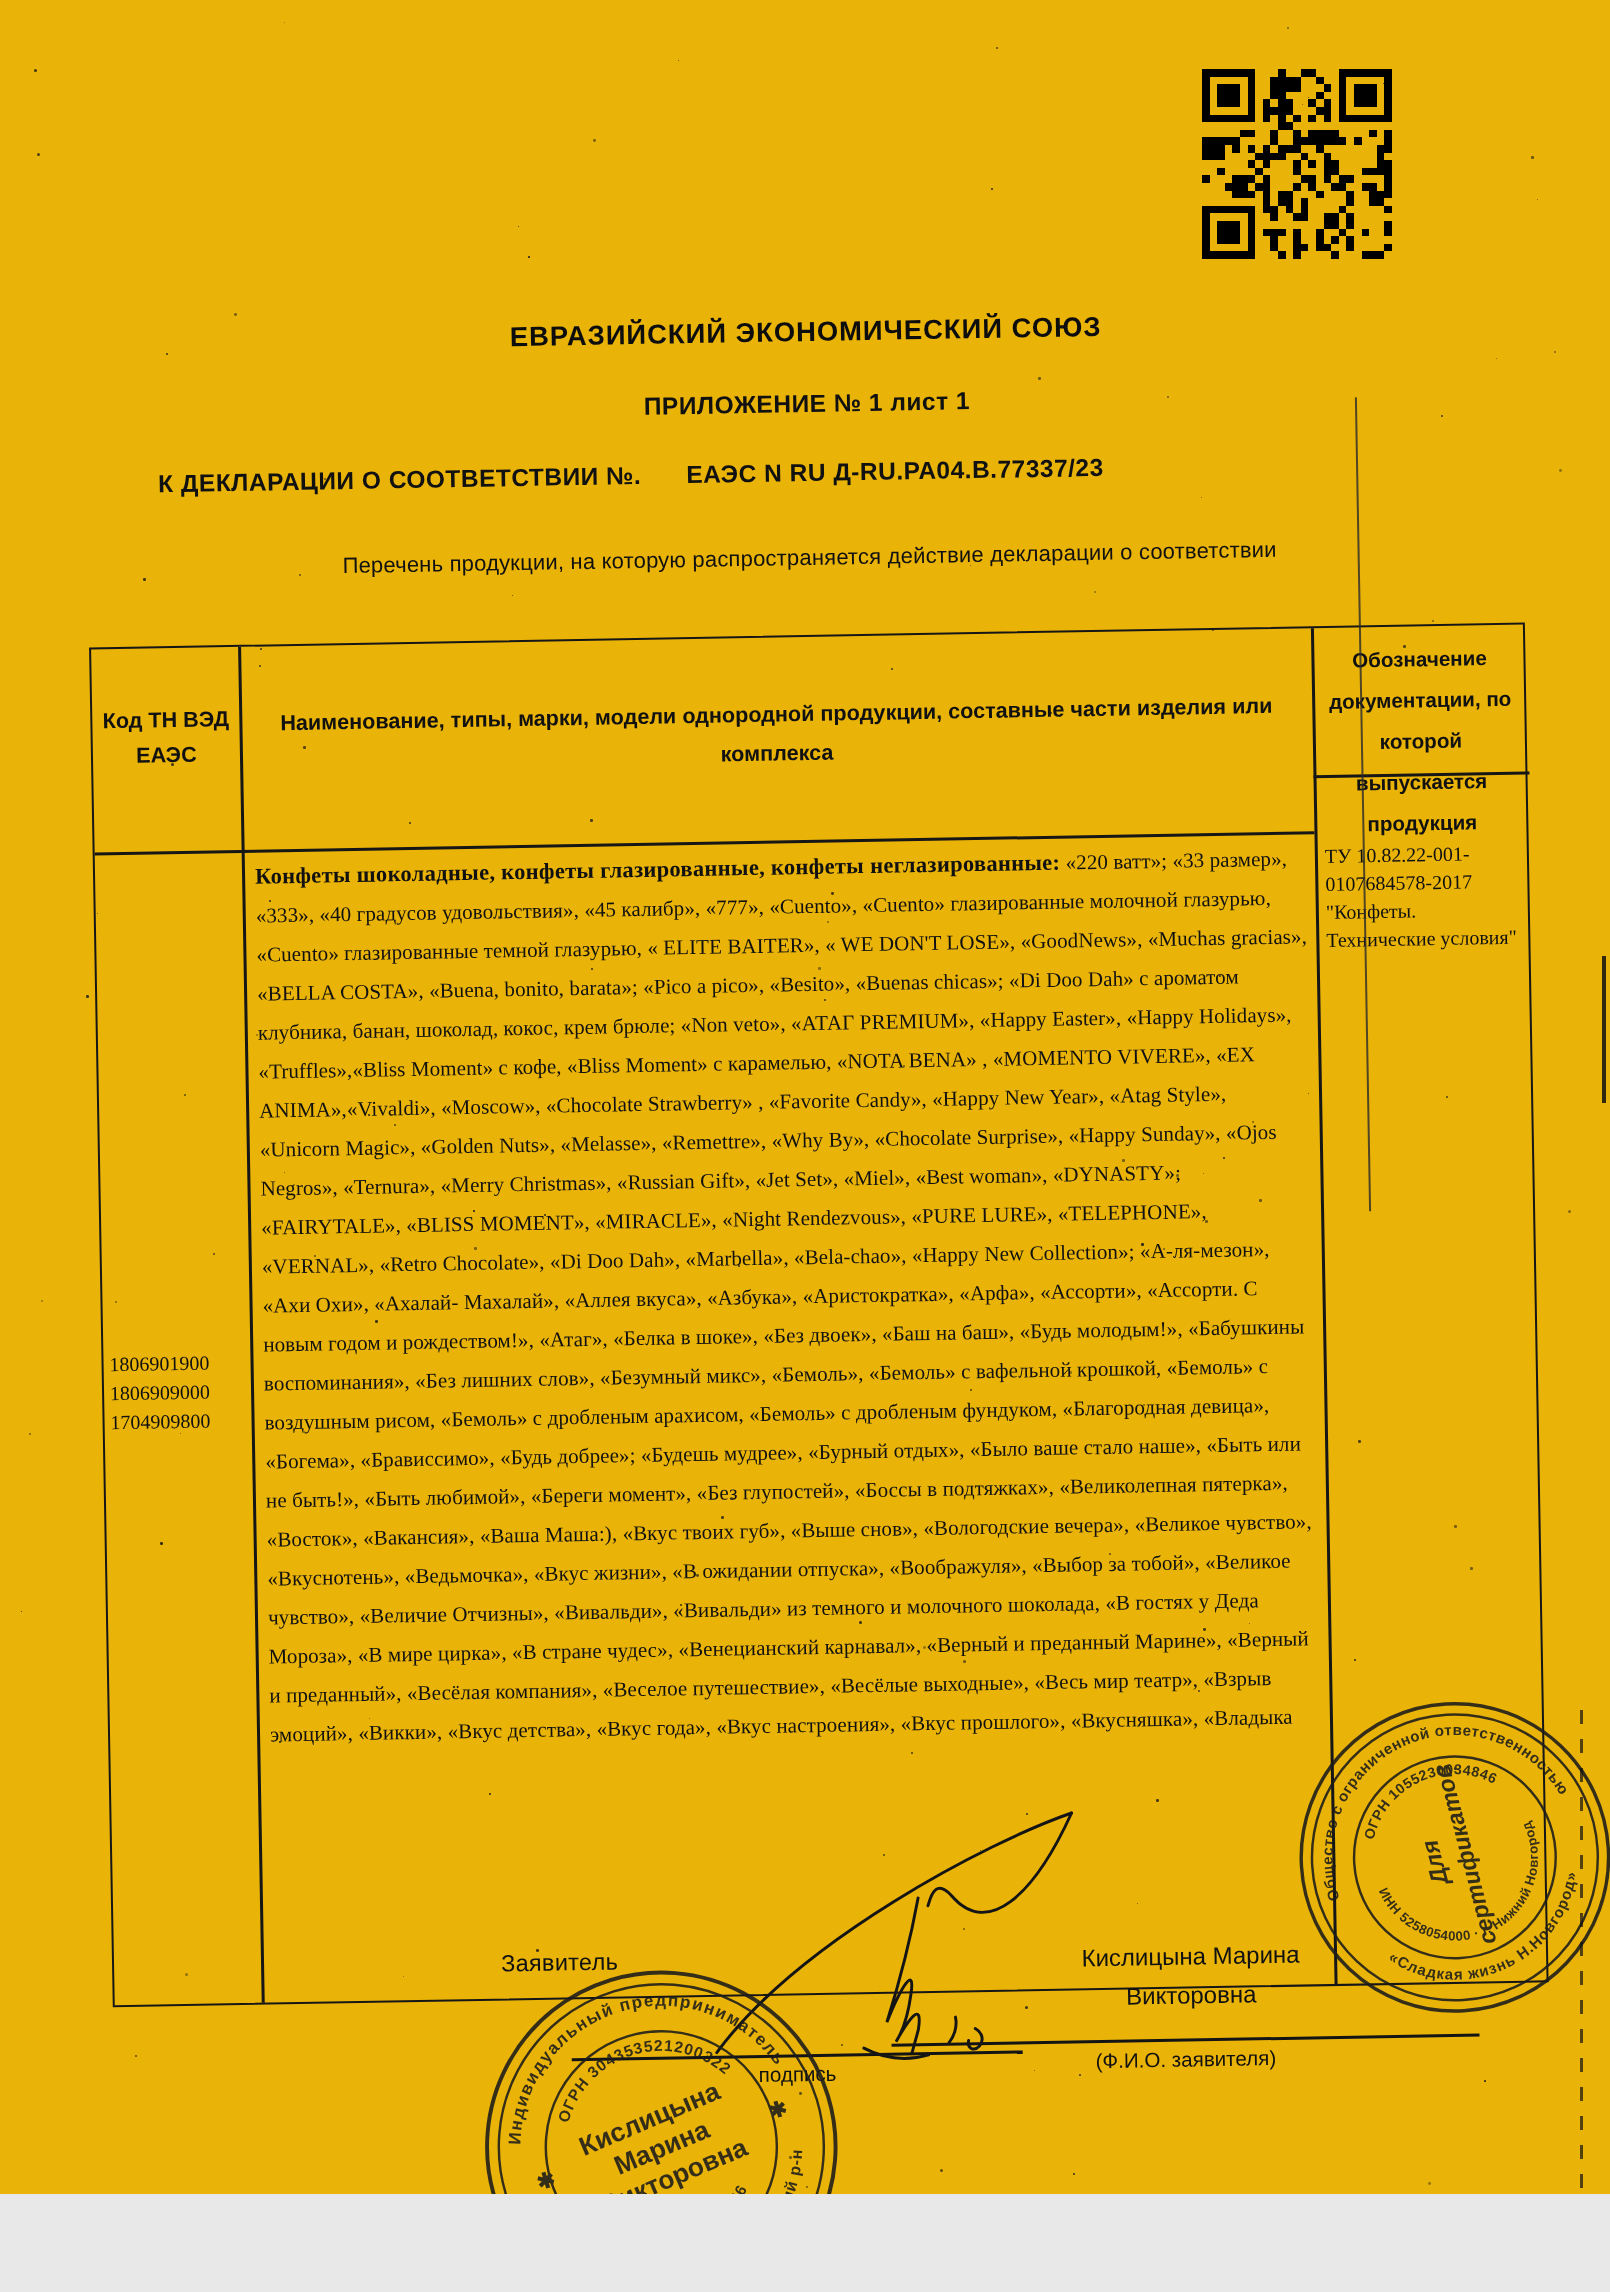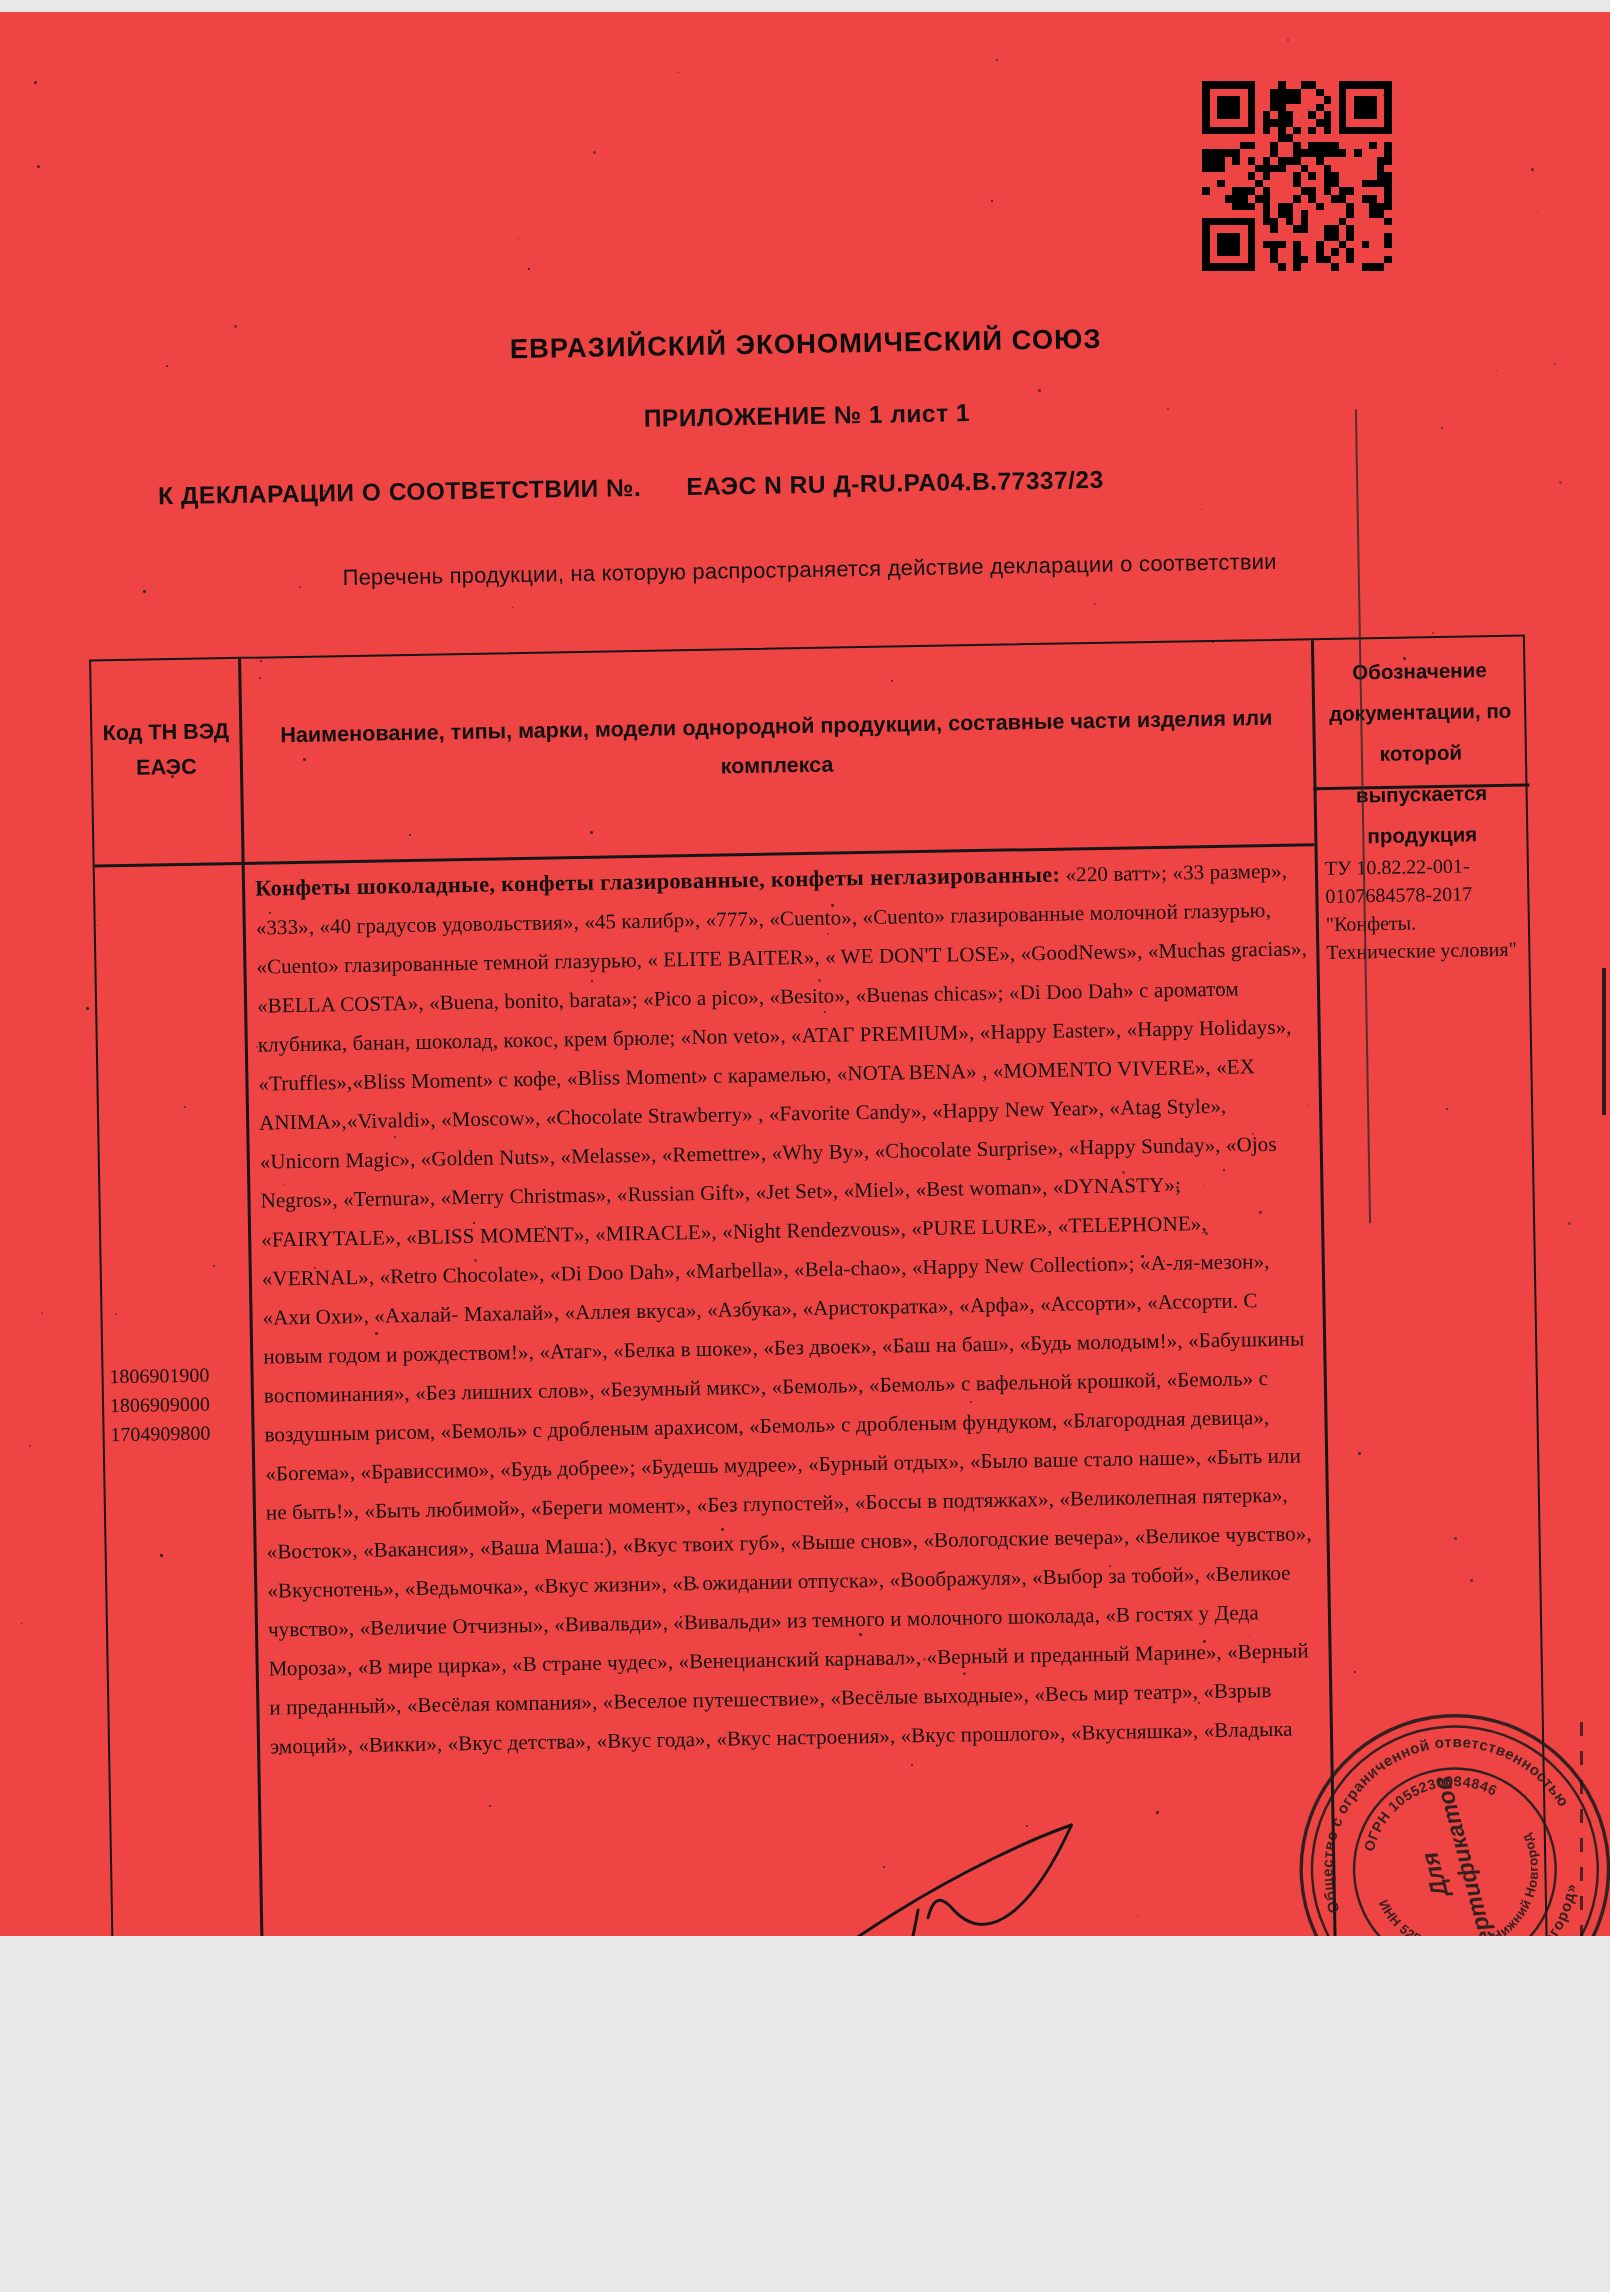--- a/index.html
+++ b/index.html
@@ -1,18 +1,18 @@
 <!DOCTYPE html>
 <html lang="ru"><head>
 <meta charset="utf-8">
 <style>
   html,body{margin:0;padding:0;background:#e8e8e8;}
   .page{
-    position:relative;width:1610px;height:1924px;background:#ef4444;
-    overflow:hidden;margin:12px auto;
+    position:relative;width:1610px;height:2194px;background:#eab308;
+    overflow:hidden;margin:0 auto;
     font-family:"Liberation Sans",sans-serif;color:#111;
   }
   .tilt{position:absolute;left:0;top:0;width:100%;height:100%;
     transform:rotate(-1deg);transform-origin:804px 294px;}
   
   .union-title{position:absolute;left:0;top:316px;width:1610px;text-align:center;
     font-size:27.4px;font-weight:bold;letter-spacing:1px;color:#0d0d0d;}
   .appendix-title{position:absolute;left:0;top:390px;width:1610px;text-align:center;
     font-size:24.5px;font-weight:bold;letter-spacing:0.5px;}
   .decl-line{position:absolute;left:155px;top:459px;width:1372px;

